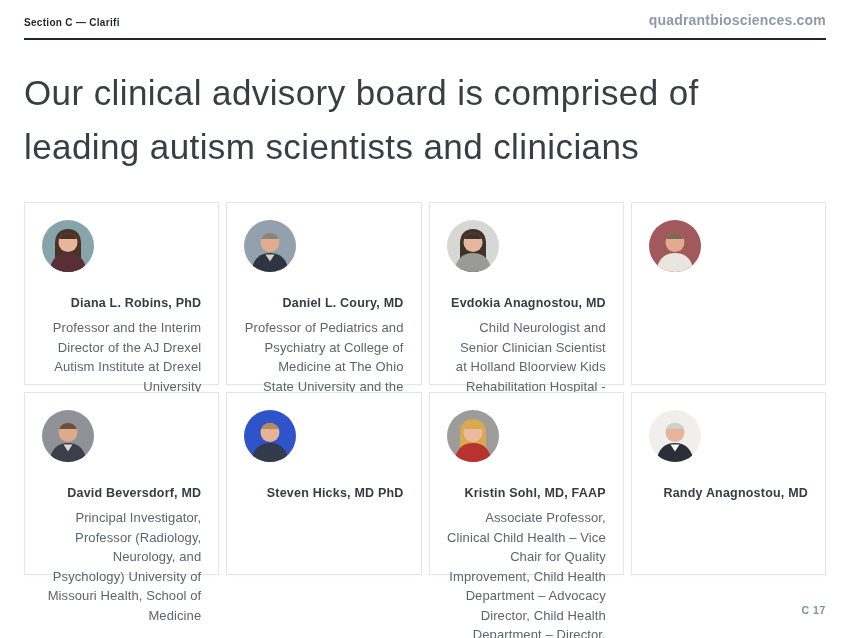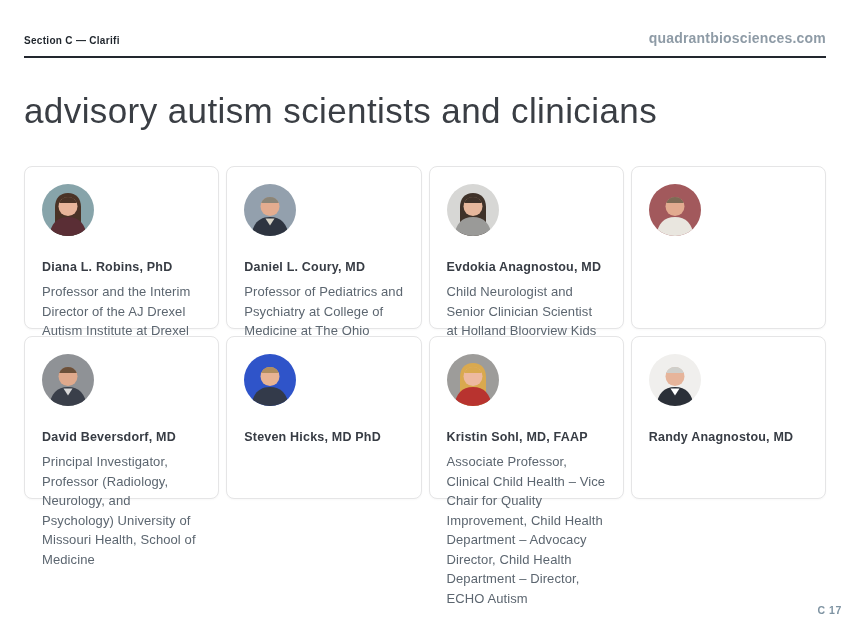--- a/index.html
+++ b/index.html
@@ -6,21 +6,21 @@
   html,body { background:#ffffff; }
   .slide {
     width:850px; height:638px;
     background:#ffffff;
     position:relative;
     padding:0 24px;
     font-family:"Liberation Sans", sans-serif;
     overflow:hidden;
   }
   .header {
-    padding-top:30px;
+    padding-top:12px;
     display:flex;
     justify-content:space-between;
     align-items:flex-end;
   }
   .section-label {
     font-size:10px; font-weight:700; color:#1e242b; letter-spacing:0.3px;
   }
   .site-label {
     font-size:14px; font-weight:600; color:#8e9ba6; letter-spacing:0.2px;
   }
@@ -31,58 +31,60 @@
     line-height:54px; letter-spacing:0.4px;
   }
   .title span { display:block; }
   .grid {
     margin-top:28px;
     display:grid;
     grid-template-columns:repeat(4,1fr);
     gap:7px;
   }
   .card {
-    height:163px;
+    height:183px;
     background:#ffffff;
     border:1px solid #e5e5e6;
-    border-radius:8px;
+    border-radius:0;
     padding:17px;
     box-shadow:0 1px 2px rgba(0,0,0,0.03);
+    text-align:right;
   }
   .avatar {
     width:52px; height:52px; border-radius:50%; overflow:hidden;
     margin-bottom:24px;
   }
   .avatar svg { display:block; width:52px; height:52px; }
   .member-name {
     font-size:12.5px; font-weight:700; color:#373c44; letter-spacing:0.2px;
   }
   .member-bio {
     margin-top:8px;
     font-size:13px; line-height:1.5; color:#5c6670; letter-spacing:0.1px;
   }
   .page-number {
-    position:absolute; right:8px; bottom:22px;
+    position:absolute; right:24px; bottom:22px;
     font-size:10.5px; font-weight:600; color:#7e93a2; letter-spacing:0.6px;
   }
 </style>
 </head>
 <body>
 
 <div class="slide">
 
   <div class="header">
     <div class="section-label">Section C — Clarifi</div>
     <div class="site-label">quadrantbiosciences.com</div>
   </div>
 
   <div class="divider"></div>
 
   <h1 class="title">
-    <span>advisory autism scientists and clinicians</span>
+    <span>Our clinical advisory board is comprised of</span>
+    <span>leading autism scientists and clinicians</span>
   </h1>
 
   <div class="grid">
 
     <div class="card">
       <div class="avatar">
         <svg viewBox="0 0 52 52" aria-hidden="true">
           <rect class="av-bg" width="52" height="52" fill="#87a4aa"></rect>
           <path class="av-hairback" d="M26,9 c-8,0 -13,5.5 -13,14 v29 h26 v-29 c0,-8.5 -5,-14 -13,-14 z" fill="#4a3326"></path>
           <path class="av-shirt" d="M26,33 c-11,0 -17.5,7 -18.5,19 h37 c-1,-12 -7.5,-19 -18.5,-19 z" fill="#5a2e35"></path>

